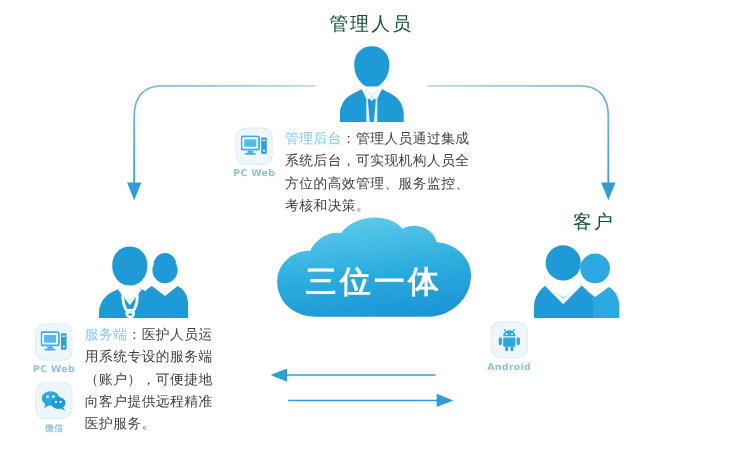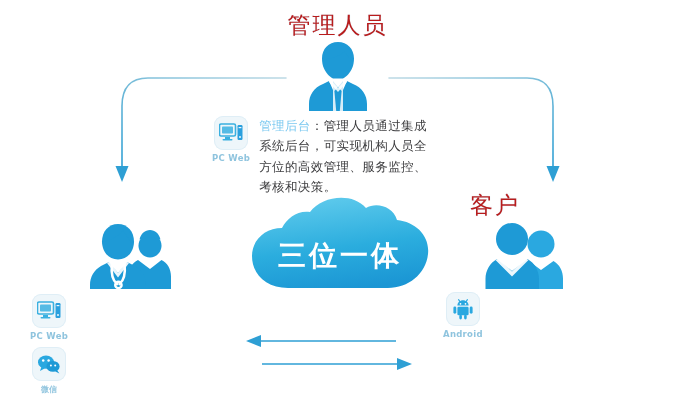--- a/index.html
+++ b/index.html
@@ -12,30 +12,30 @@
     position:relative;
   }
   .stage{position:absolute;inset:0;}
 
   
   .connectors{position:absolute;left:0;top:0;width:675px;height:415px;pointer-events:none;}
 
   
   .role-title{
     position:absolute;
-    color:#b91c1c;
-    font-size:23px;
+    color:#14532d;
+    font-size:17px;
     letter-spacing:2px;
     font-weight:500;
     white-space:nowrap;
     text-shadow:0 0 1px rgba(46,159,212,.25);
   }
   #title-admin{left:0;right:0;top:10px;text-align:center;}
   #title-staff{left:62px;top:190px;width:140px;text-align:center;}
-  #title-client{left:470px;top:190px;width:140px;text-align:left;}
+  #title-client{left:470px;top:190px;width:140px;text-align:center;}
 
   
   .figure{position:absolute;}
   #fig-admin{left:303px;top:38px;}
   #fig-staff{left:88px;top:216px;}
   #fig-client{left:483px;top:218px;}
 
   
   #cloud{position:absolute;left:248px;top:196px;}
   .cloud-label{
@@ -258,20 +258,23 @@
             <circle cx="11.6" cy="6.6" r="1.25" fill="#ffffff"></circle>
             <ellipse cx="16" cy="12.4" rx="6.6" ry="5.4" fill="#1e9ad6"></ellipse>
             <polygon points="20,16 22.4,19.4 18.4,17.6" fill="#1e9ad6"></polygon>
             <circle cx="13.9" cy="11.4" r="1" fill="#ffffff"></circle>
             <circle cx="18.2" cy="11.4" r="1" fill="#ffffff"></circle>
           </svg>
         </div>
         <div class="icon-caption cn">微信</div>
       </div>
     </div>
+    <div class="info-text">
+      <span class="lead">服务端</span><span>：</span><span>医护人员运用系统专设的服务端（账户），可便捷地向客户提供远程精准医护服务。</span>
+    </div>
   </div>
 
   <div class="info" id="info-client">
     <div class="icon-col">
       <div class="icon-badge">
         <svg width="22" height="22" viewBox="0 0 22 22">
           <g fill="#2aa8e0">
             <path d="M5.4,7.6 C5.4,4.6 7.9,2.2 11,2.2 C14.1,2.2 16.6,4.6 16.6,7.6 Z"></path>
             <line x1="6.6" y1="1.6" x2="7.9" y2="3.6" stroke="#2aa8e0" stroke-width="1.1" stroke-linecap="round"></line>
             <line x1="15.4" y1="1.6" x2="14.1" y2="3.6" stroke="#2aa8e0" stroke-width="1.1" stroke-linecap="round"></line>

